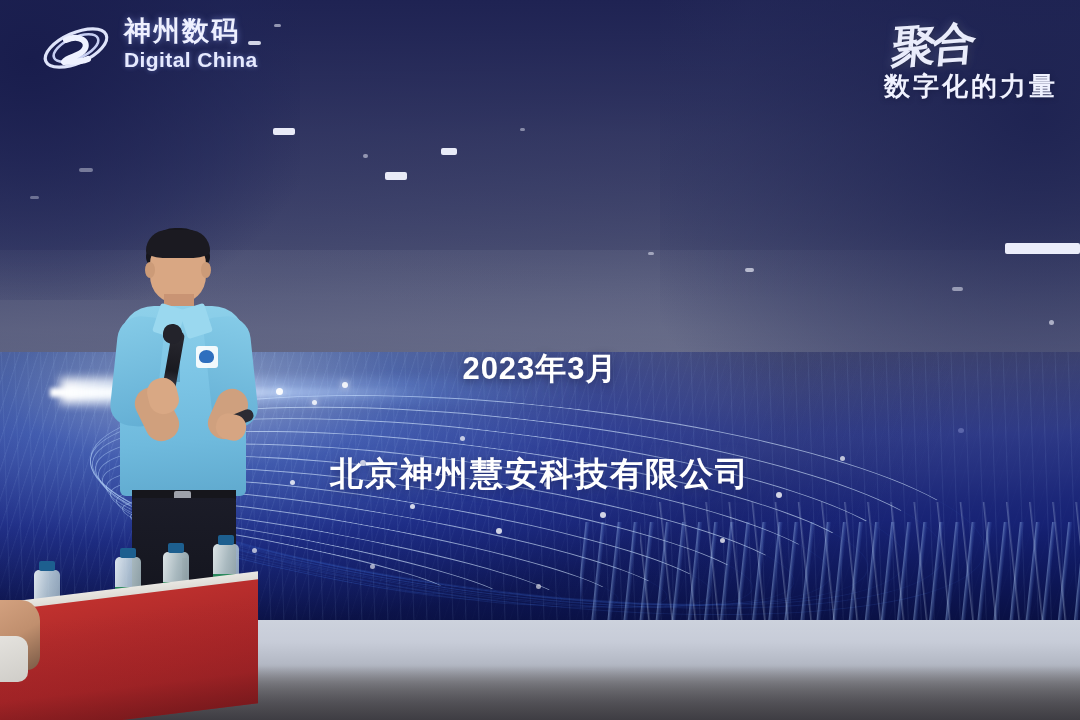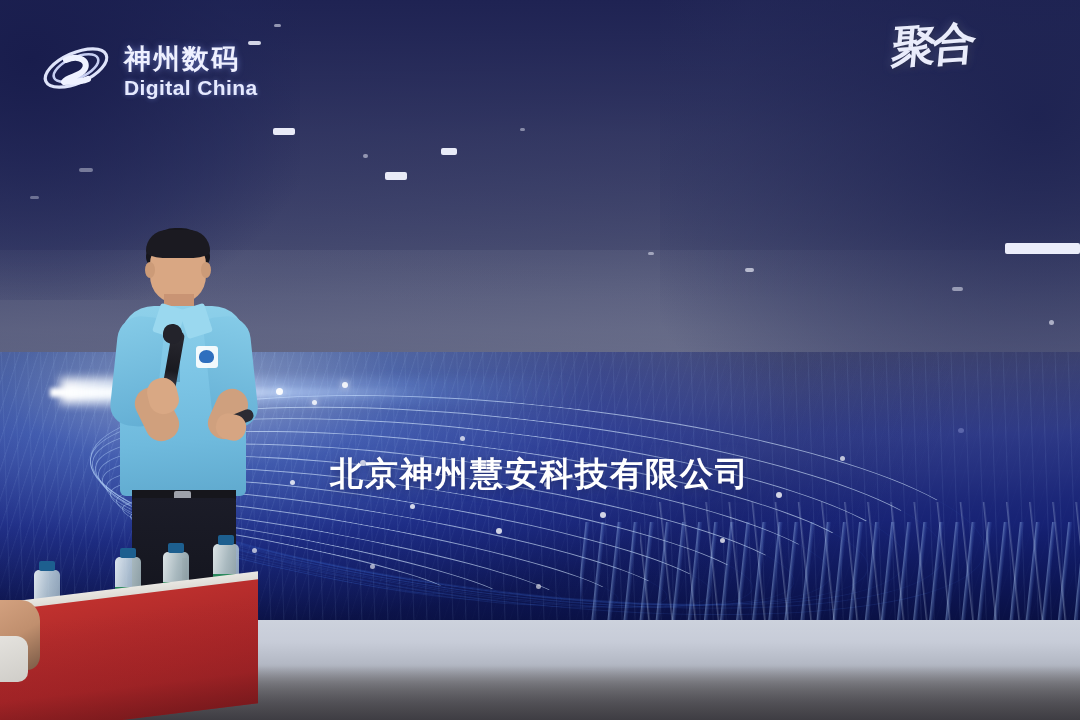--- a/index.html
+++ b/index.html
@@ -111,21 +111,21 @@
 
   
   .dot { position:absolute; background:#fff; border-radius:50%; }
 
   
   .dash { position:absolute; background:#f2f4ff; border-radius:2px; }
 
   
   .logo-dc {
     position:absolute; left:38px; top:18px; width:260px; height:80px;
-    display:flex; align-items:flex-end; gap:10px;
+    display:flex; align-items:flex-start; gap:10px;
   }
   .dc-mark { width:76px; height:60px; flex:0 0 auto; }
   .dc-words { display:flex; flex-direction:column; line-height:1; }
   .dc-cn {
     font-size:27px; font-weight:700; color:#eef0ff; letter-spacing:2px;
     text-shadow:0 0 6px rgba(150,170,255,.55);
   }
   .dc-en {
     font-size:21px; font-weight:700; color:#e6eaff; letter-spacing:.4px;
     margin-top:4px; text-shadow:0 0 5px rgba(150,170,255,.45);
@@ -423,22 +423,24 @@
         <path d="M28 22 C42 16, 52 24, 46 32 C41 39, 30 38, 26 44 C34 44, 44 44, 50 41" fill="none" stroke="#eff2ff" stroke-width="6" stroke-linecap="round" stroke-linejoin="round"></path>
       </svg>
       <div class="dc-words">
         <div class="dc-cn">神州数码</div>
         <div class="dc-en">Digital China</div>
       </div>
     </div>
 
     <div class="logo-juhe">
       <div class="juhe-cal">聚合</div>
+      <div class="juhe-sub">数字化的力量</div>
     </div>
 
+    <div class="date-line">2023年3月</div>
     <div class="company-line">北京神州慧安科技有限公司</div>
   </div>
 
   <div class="stage-floor"></div>
   <div class="floor-shadow"></div>
 
   <div class="speaker">
     <div class="sp-hair"></div>
     <div class="sp-head"></div>
     <div class="sp-hair-top"></div>

